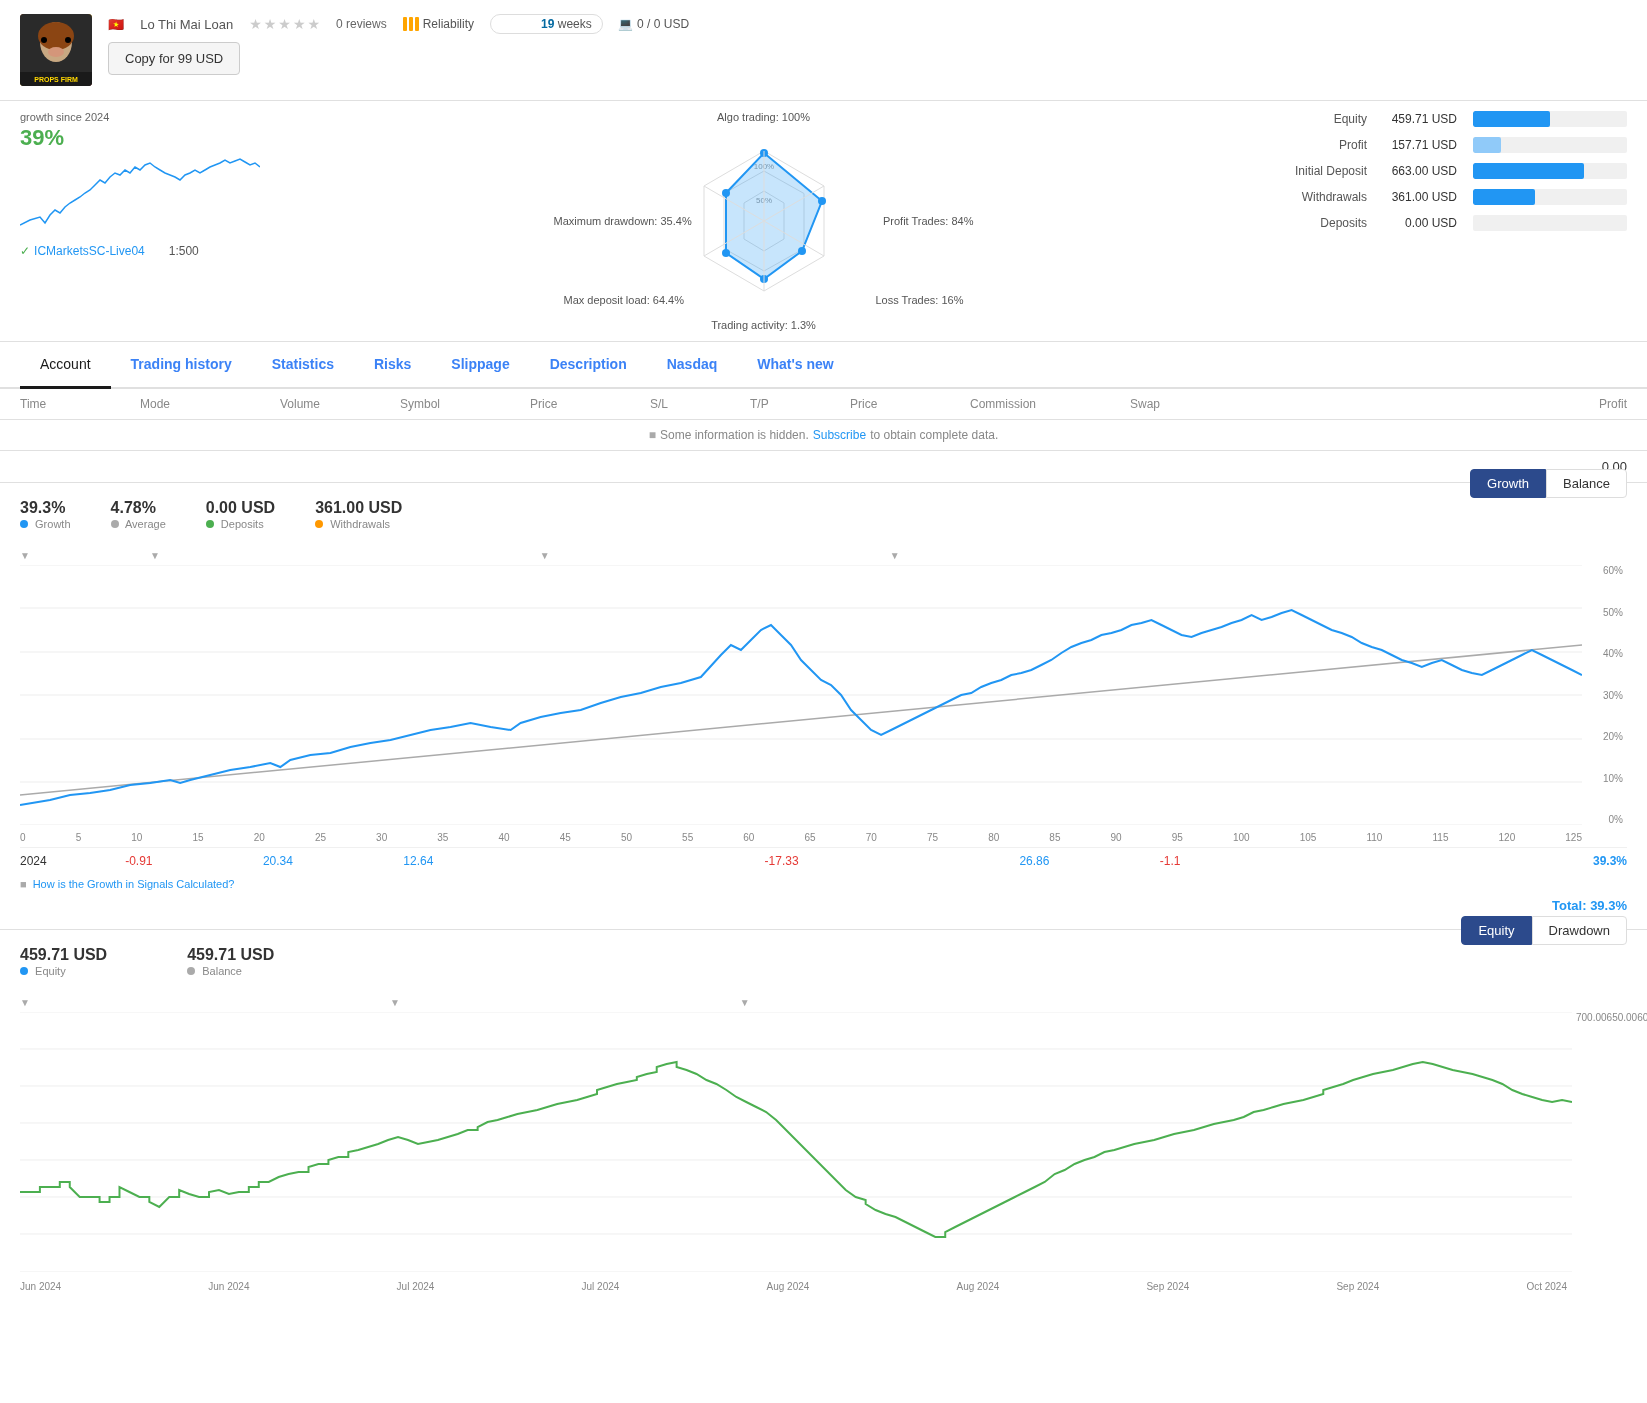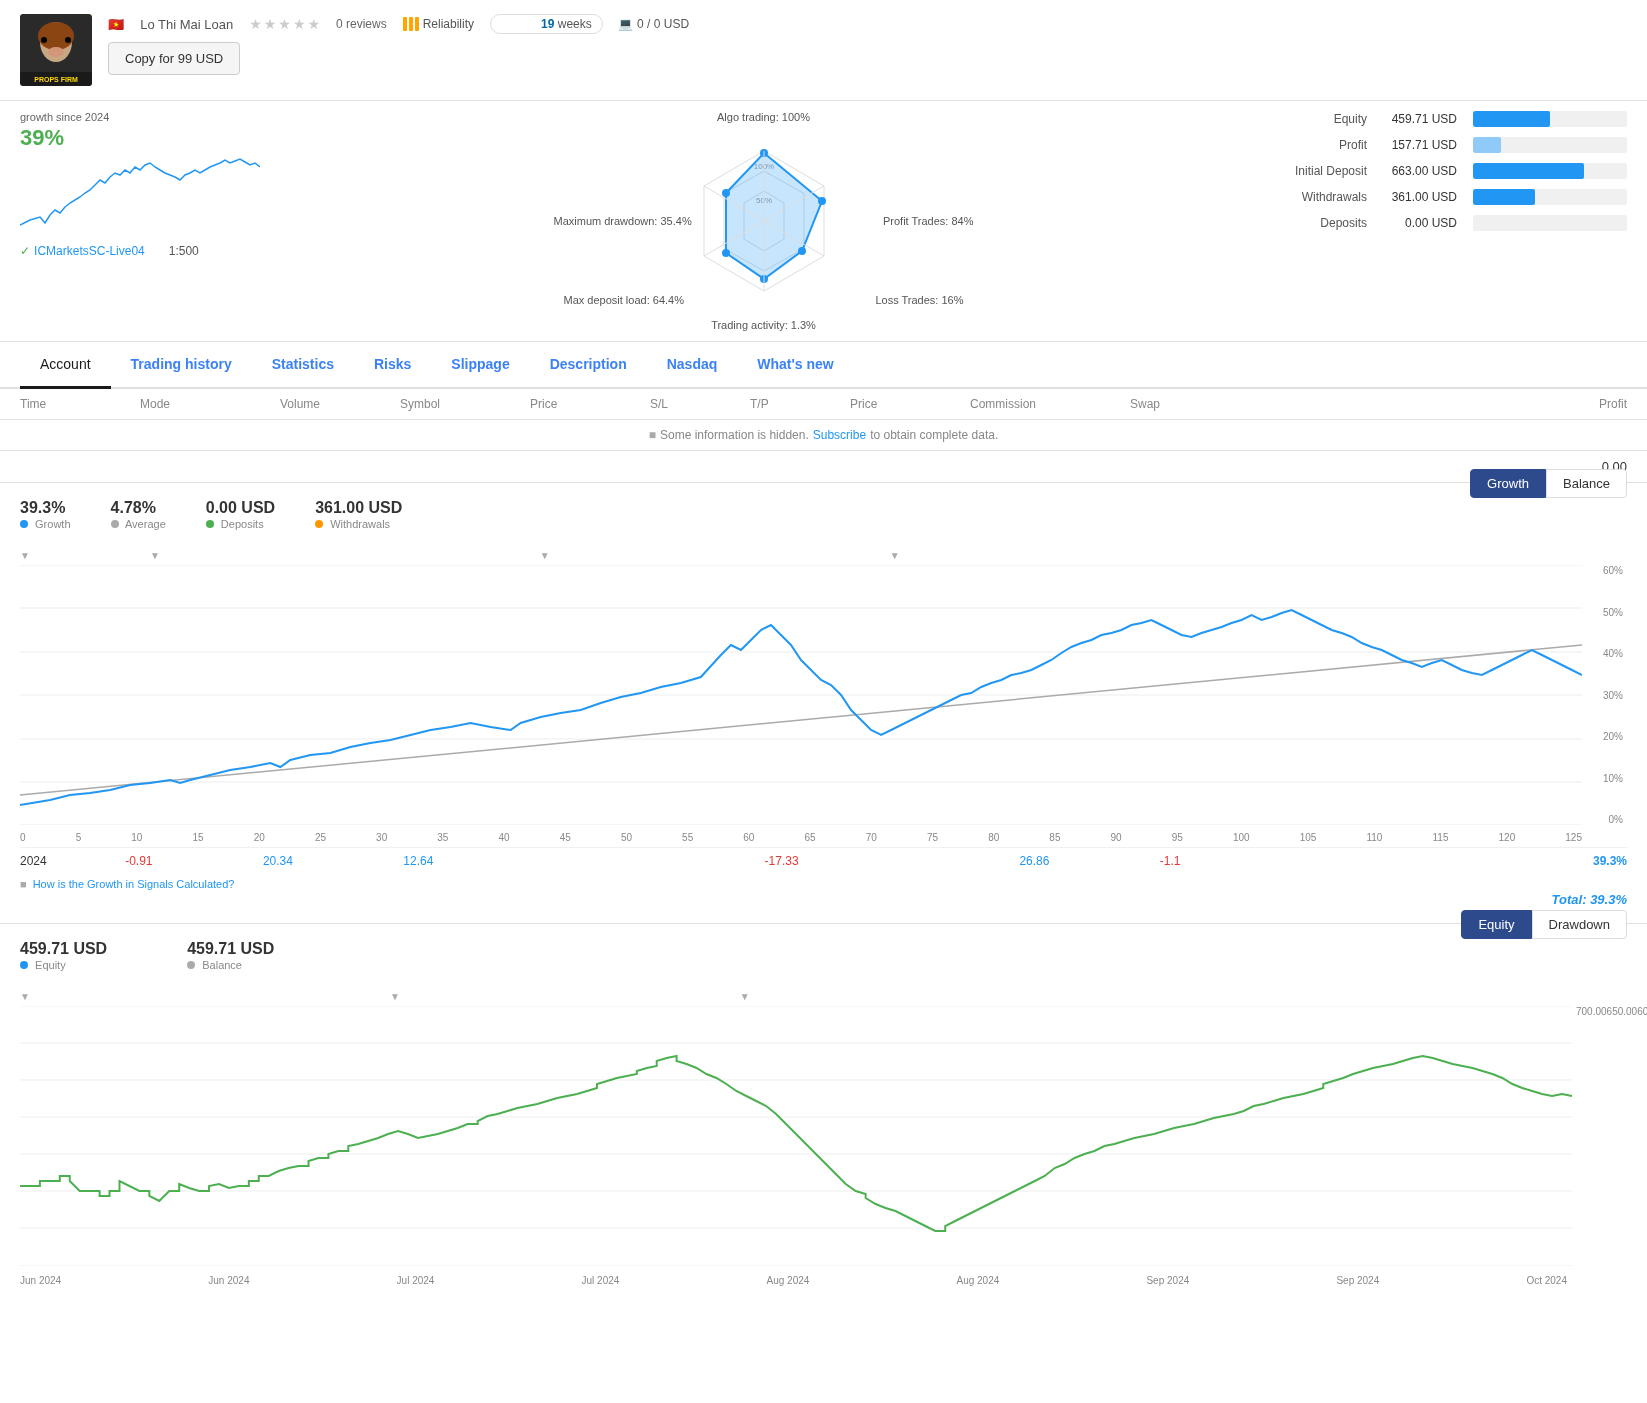--- a/index.html
+++ b/index.html
@@ -404,21 +404,21 @@
       <span></span>
     </div>
     <span style="color:#2196F3;font-weight:bold;width:60px;text-align:right;">39.3%</span>
   </div>
 
   <div style="display:flex;align-items:center;gap:6px;margin-top:4px;">
     <span style="color:#aaa;font-size:11px;">■</span>
     <a style="color:#2196F3;font-size:11px;text-decoration:none;cursor:pointer;">How is the Growth in Signals Calculated?</a>
   </div>
 
-  <div style="text-align:right;font-size:13px;color:#2196F3;font-weight:bold;margin-top:2px;font-style:italic;">
+  <div style="text-align:right;font-size:13px;color:#2196F3;font-weight:bold;margin-top:8px;">
     Total: <span>39.3%</span>
   </div>
 </div>
 
 <div class="equity-section">
   <div style="display:flex;align-items:flex-start;margin-bottom:8px;">
     <div class="equity-stats">
       <div class="chart-stat">
         <div class="chart-stat-value">459.71 USD</div>
         <div class="chart-stat-label">

